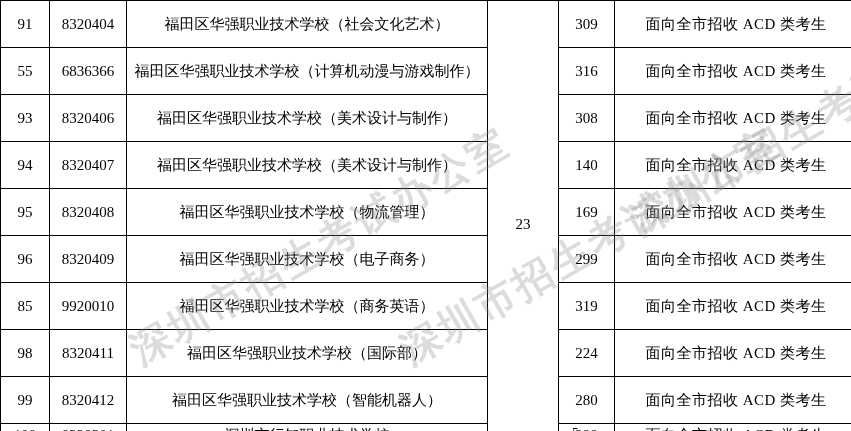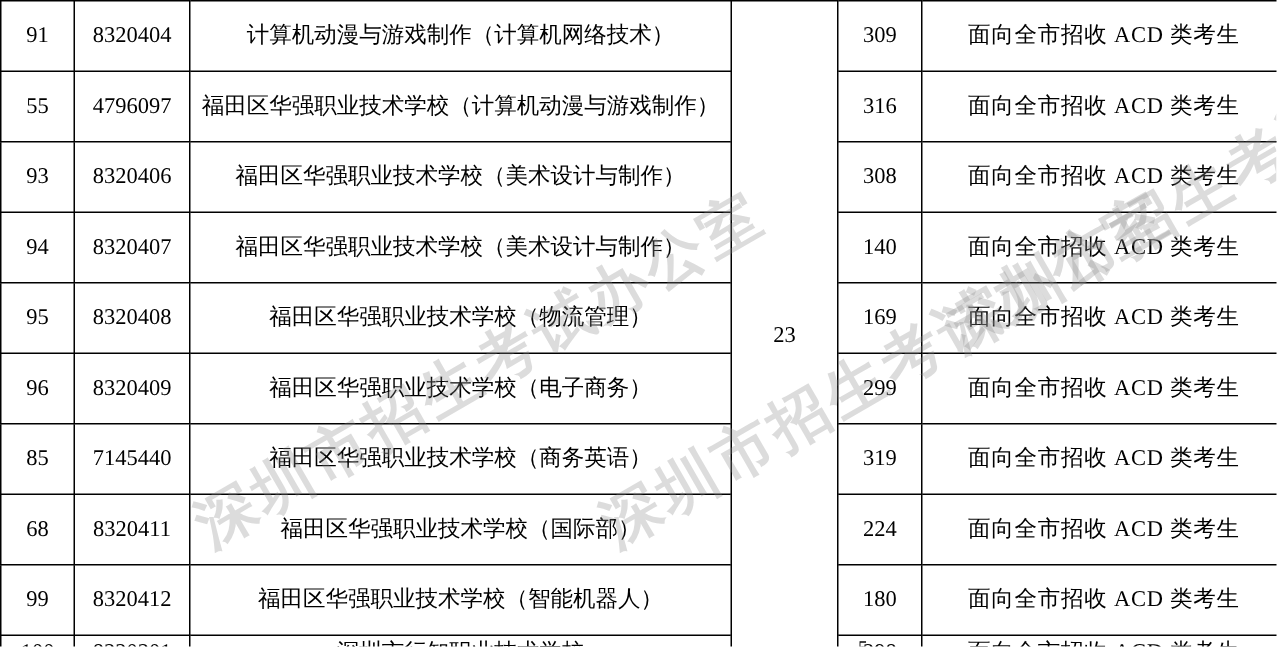--- a/index.html
+++ b/index.html
@@ -91,29 +91,29 @@
   <div class="wm wm-b">深圳市招生考试办公室</div>
   <div class="wm wm-c">深圳市招生考试办公室</div>
 </div>
 
 <table class="sheet">
   <tbody>
 
     <tr>
       <td class="col-no">91</td>
       <td class="col-code">8320404</td>
-      <td class="col-school">计算机动漫与游戏制作（计算机网络技术）</td>
+      <td class="col-school">福田区华强职业技术学校（社会文化艺术）</td>
       <td class="col-count cell-merged" rowspan="10">23</td>
       <td class="col-score">309</td>
       <td class="col-remark">面向全市招收 ACD 类考生</td>
     </tr>
 
     <tr>
       <td class="col-no">55</td>
-      <td class="col-code">4796097</td>
+      <td class="col-code">6836366</td>
       <td class="col-school">福田区华强职业技术学校（计算机动漫与游戏制作）</td>
       <td class="col-score">316</td>
       <td class="col-remark">面向全市招收 ACD 类考生</td>
     </tr>
 
     <tr>
       <td class="col-no">93</td>
       <td class="col-code">8320406</td>
       <td class="col-school">福田区华强职业技术学校（美术设计与制作）</td>
       <td class="col-score">308</td>
@@ -139,39 +139,39 @@
     <tr>
       <td class="col-no">96</td>
       <td class="col-code">8320409</td>
       <td class="col-school">福田区华强职业技术学校（电子商务）</td>
       <td class="col-score">299</td>
       <td class="col-remark">面向全市招收 ACD 类考生</td>
     </tr>
 
     <tr>
       <td class="col-no">85</td>
-      <td class="col-code">7145440</td>
+      <td class="col-code">9920010</td>
       <td class="col-school">福田区华强职业技术学校（商务英语）</td>
       <td class="col-score">319</td>
       <td class="col-remark">面向全市招收 ACD 类考生</td>
     </tr>
 
     <tr>
-      <td class="col-no">68</td>
+      <td class="col-no">98</td>
       <td class="col-code">8320411</td>
       <td class="col-school">福田区华强职业技术学校（国际部）</td>
       <td class="col-score">224</td>
       <td class="col-remark">面向全市招收 ACD 类考生</td>
     </tr>
 
     <tr>
       <td class="col-no">99</td>
       <td class="col-code">8320412</td>
       <td class="col-school">福田区华强职业技术学校（智能机器人）</td>
-      <td class="col-score">180</td>
+      <td class="col-score">280</td>
       <td class="col-remark">面向全市招收 ACD 类考生</td>
     </tr>
 
     <tr class="clipped">
       <td class="col-no">100</td>
       <td class="col-code">8320301</td>
       <td class="col-school">深圳市行知职业技术学校</td>
       <td class="col-score">298</td>
       <td class="col-remark">面向全市招收 ACD 类考生</td>
     </tr>

